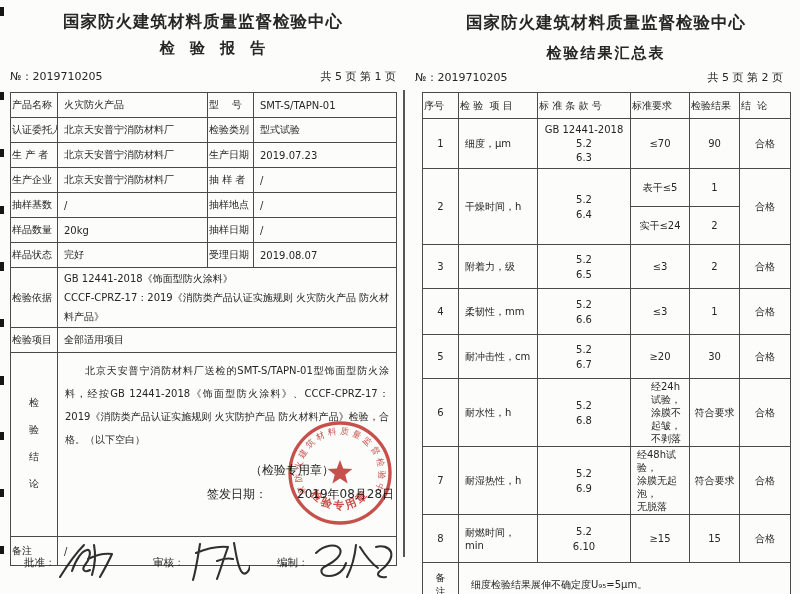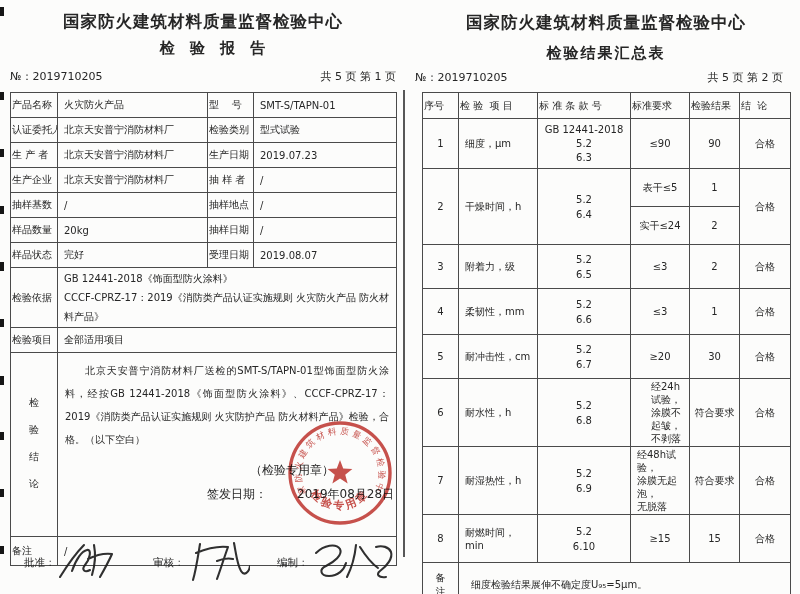--- a/index.html
+++ b/index.html
@@ -170,21 +170,21 @@
         <td class="lbl">标准要求</td>
         <td class="lbl">检验结果</td>
         <td class="lbl">结  论</td>
       </tr>
       <tr style="height:50px">
         <td class="ctr">1</td>
         <td class="val">细度，μm</td>
         <td class="ctr pre" style="line-height:14px;">GB 12441-2018
 5.2
 6.3</td>
-        <td class="ctr">≤90</td>
+        <td class="ctr">≤70</td>
         <td class="ctr">90</td>
         <td class="ctr">合格</td>
       </tr>
       <tr style="height:38px">
         <td class="ctr" rowspan="2">2</td>
         <td class="val" rowspan="2">干燥时间，h</td>
         <td class="ctr pre" rowspan="2" style="line-height:15px;">5.2
 6.4</td>
         <td class="ctr">表干≤5</td>
         <td class="ctr">1</td>

